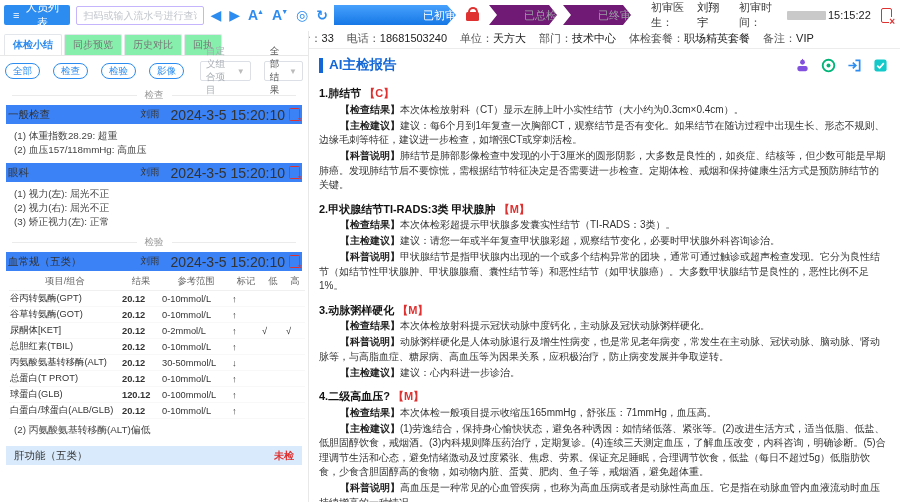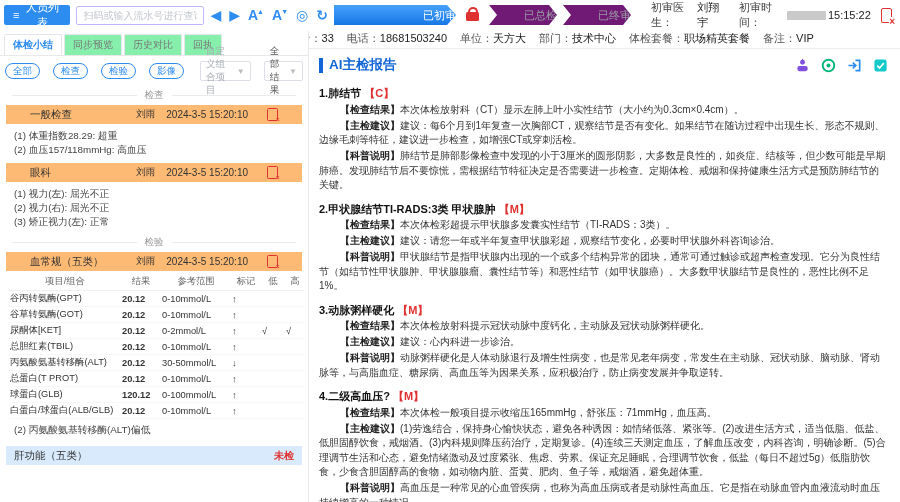--- a/index.html
+++ b/index.html
@@ -51,25 +51,25 @@
   .pill{border:1px solid #2d8cf0;color:#2d8cf0;font-size:9.5px;padding:1px 7px;border-radius:9px;
             cursor:pointer;line-height:1.3;flex:none}
   .mini-select{display:flex;align-items:center;justify-content:space-between;border:1px solid #dcdfe6;
             border-radius:2px;font-size:9.5px;color:#a8adb3;height:18px;padding:0 5px;cursor:pointer}
   .sel-combo{width:94px;margin-left:3px}
   .sel-result{width:66px;margin-left:auto;color:#555}
   .caret{font-size:8px;color:#bbb;margin-left:3px}
   .left-list{padding:1px 4px}
   .divider{display:flex;align-items:center;gap:8px;color:#999;font-size:9.5px;margin:3px 8px}
   .divider::before,.divider::after{content:"";flex:1;border-top:1px solid #ebebeb}
-  .exam-header{display:flex;align-items:center;background:#fdba74;height:19px;padding:0 24px;
+  .exam-header{display:flex;align-items:center;background:#3b82f6;height:19px;padding:0 2px;
             margin:2px 2px;cursor:pointer}
   .exam-title{color:#333;font-size:10.5px;display:flex;align-items:center}
   .exam-doctor{margin-left:auto;color:#333;font-size:9.5px}
-  .exam-time{color:#333;font-size:10px;margin:0 19px 0 11px}
+  .exam-time{color:#333;font-size:14px;margin:0 4px 0 11px}
   .mini-doc{width:9px;height:11px;border:1px solid #e03131;border-radius:1.5px;position:relative;
             flex:none;cursor:pointer}
   .mini-doc::before{content:"×";position:absolute;right:-3px;bottom:-4px;font-size:8px;color:#e03131;line-height:1}
   .exam-lines{padding:3px 10px 4px;font-size:9.8px;color:#444;line-height:14px}
   .status-row{display:flex;align-items:center;background:#d8eafb;height:19px;padding:0 8px;
             margin:5px 2px;font-size:10.5px;cursor:pointer}
   .status-val{margin-left:auto;font-size:10px}
   .status-val.red{color:#e03131;font-weight:bold}
   .lab-table{width:calc(100% - 10px);margin:1px 5px;border-collapse:collapse;font-size:9.3px;table-layout:fixed}
   .lab-table th{color:#666;font-weight:normal;height:15px;text-align:center;border-bottom:1px solid #f0f0f0}
@@ -313,22 +313,22 @@
         </div>
         <div class="report-item">
           <div class="ri-title"><span>2.甲状腺结节TI-RADS:3类 甲状腺肿</span><span class="ri-tag">【M】</span></div>
           <div class="ri-para"><span class="ri-label">【检查结果】</span>本次体检彩超提示甲状腺多发囊实性结节（TI-RADS：3类）。</div>
           <div class="ri-para"><span class="ri-label">【主检建议】</span>建议：请您一年或半年复查甲状腺彩超，观察结节变化，必要时甲状腺外科咨询诊治。</div>
           <div class="ri-para"><span class="ri-label">【科普说明】</span>甲状腺结节是指甲状腺内出现的一个或多个结构异常的团块，通常可通过触诊或超声检查发现。它分为良性结节（如结节性甲状腺肿、甲状腺腺瘤、囊性结节等）和恶性结节（如甲状腺癌）。大多数甲状腺结节是良性的，恶性比例不足1%。</div>
         </div>
         <div class="report-item">
           <div class="ri-title"><span>3.动脉粥样硬化</span><span class="ri-tag">【M】</span></div>
           <div class="ri-para"><span class="ri-label">【检查结果】</span>本次体检放射科提示冠状动脉中度钙化，主动脉及冠状动脉粥样硬化。</div>
+          <div class="ri-para"><span class="ri-label">【科普说明】</span>动脉粥样硬化是人体动脉退行及增生性病变，也是常见老年病变，常发生在主动脉、冠状动脉、脑动脉、肾动脉等，与高脂血症、糖尿病、高血压等为因果关系，应积极治疗，防止病变发展并争取逆转。</div>
           <div class="ri-para"><span class="ri-label">【主检建议】</span>建议：心内科进一步诊治。</div>
-          <div class="ri-para"><span class="ri-label">【科普说明】</span>动脉粥样硬化是人体动脉退行及增生性病变，也是常见老年病变，常发生在主动脉、冠状动脉、脑动脉、肾动脉等，与高脂血症、糖尿病、高血压等为因果关系，应积极治疗，防止病变发展并争取逆转。</div>
         </div>
         <div class="report-item">
           <div class="ri-title"><span>4.二级高血压?</span><span class="ri-tag">【M】</span></div>
           <div class="ri-para"><span class="ri-label">【检查结果】</span>本次体检一般项目提示收缩压165mmHg，舒张压：71mmHg，血压高。</div>
           <div class="ri-para"><span class="ri-label">【主检建议】</span>(1)劳逸结合，保持身心愉快状态，避免各种诱因：如情绪低落、紧张等。(2)改进生活方式，适当低脂、低盐、低胆固醇饮食，戒烟酒。(3)内科规则降压药治疗，定期复诊。(4)连续三天测定血压，了解血压改变，内科咨询，明确诊断。(5)合理调节生活和心态，避免情绪激动及过度紧张、焦虑、劳累。保证充足睡眠，合理调节饮食，低盐（每日不超过5g）低脂肪饮食，少食含胆固醇高的食物，如动物内脏、蛋黄、肥肉、鱼子等，戒烟酒，避免超体重。</div>
           <div class="ri-para"><span class="ri-label">【科普说明】</span>高血压是一种常见的心血管疾病，也称为高血压病或者是动脉性高血压。它是指在动脉血管内血液流动时血压持续增高的一种情况。</div>
         </div>
       </div>
   </div>
 

